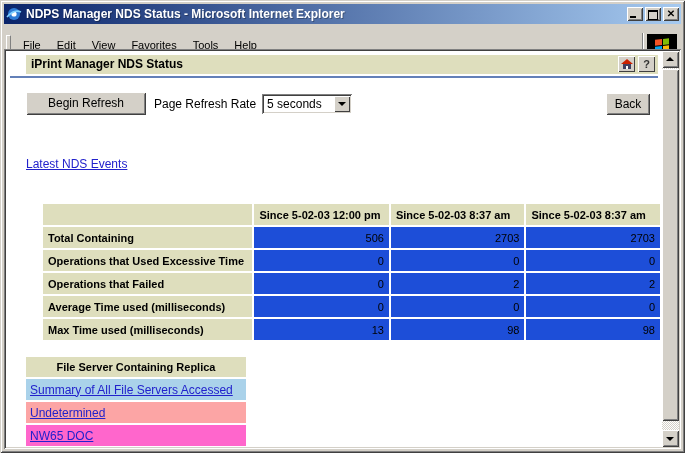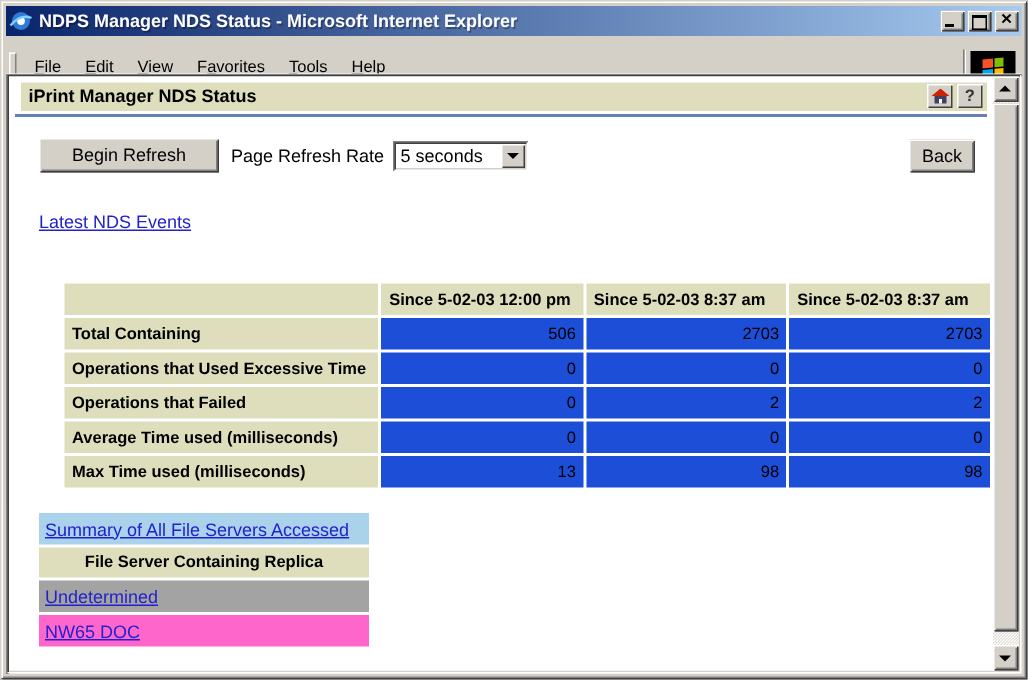--- a/index.html
+++ b/index.html
@@ -40,28 +40,28 @@
     background-image:linear-gradient(45deg,#d4d0c8 25%,transparent 25%,transparent 75%,#d4d0c8 75%),linear-gradient(45deg,#d4d0c8 25%,#fff 25%,#fff 75%,#d4d0c8 75%);
     background-size:2px 2px;background-position:0 0,1px 1px;}
   .sbtn{position:absolute;left:0;width:17px;height:17px;background:#d4d0c8;
     box-shadow:inset 1px 1px 0 #ffffff, inset -1px -1px 0 #404040, inset 2px 2px 0 #d4d0c8, inset -2px -2px 0 #808080;}
   .sbtn.up{top:0;} .sbtn.down{bottom:0;}
   .tri-up{position:absolute;left:4px;top:6px;width:0;height:0;border-left:4px solid transparent;border-right:4px solid transparent;border-bottom:4px solid #000;}
   .tri-down{position:absolute;left:4px;top:7px;width:0;height:0;border-left:4px solid transparent;border-right:4px solid transparent;border-top:4px solid #000;}
   .thumb{position:absolute;left:0;top:18px;bottom:26px;width:17px;background:#d4d0c8;
     box-shadow:inset 1px 1px 0 #ffffff, inset -1px -1px 0 #404040, inset 2px 2px 0 #d4d0c8, inset -2px -2px 0 #808080;}
   
-  .pageheader{position:relative;margin:4px 4px 0 8px;height:19px;background:#dedebd;
+  .pageheader{position:relative;margin:4px 4px 0 20px;height:19px;background:#dedebd;
     font-weight:bold;font-size:12px;line-height:19px;padding-left:5px;color:#000;}
   .hdr-icons{position:absolute;right:3px;top:1px;display:flex;gap:3px;}
   .hdr-iconbtn{width:17px;height:16px;background:#d4d0c8;position:relative;
     box-shadow:inset 1px 1px 0 #ffffff, inset -1px -1px 0 #404040;display:flex;align-items:center;justify-content:center;}
   .hdr-iconbtn .q{font-size:11px;font-weight:bold;color:#333;line-height:14px;}
   .bluerule{height:2px;background:#6380b8;margin:2px 4px 0 4px;}
-  .toolbar{position:relative;margin:14px 12px 0 20px;height:23px;display:flex;align-items:center;}
+  .toolbar{position:relative;margin:14px 12px 16px 20px;height:23px;display:flex;align-items:center;}
   .btn{background:#d4d0c8;box-shadow:inset 1px 1px 0 #ffffff, inset -1px -1px 0 #404040, inset 2px 2px 0 #d4d0c8, inset -2px -2px 0 #808080;
     font-size:12px;color:#000;text-align:center;}
   .btn-refresh{width:120px;height:23px;line-height:23px;}
   .rate-label{font-size:12px;margin:0 6px 0 8px;white-space:nowrap;}
   .select{position:relative;width:90px;height:20px;background:#fff;
     box-shadow:inset 1px 1px 0 #808080, inset -1px -1px 0 #ffffff, inset 2px 2px 0 #404040, inset -2px -2px 0 #d4d0c8;
     font-size:12px;line-height:20px;padding-left:5px;box-sizing:border-box;}
   .select .arrowbtn{position:absolute;right:2px;top:2px;bottom:2px;width:16px;background:#d4d0c8;
     box-shadow:inset 1px 1px 0 #ffffff, inset -1px -1px 0 #404040;}
   .select .arrowbtn .tri-down{left:4px;top:6px;}
@@ -198,29 +198,29 @@
           <td class="val">13</td>
           <td class="val">98</td>
           <td class="val">98</td>
         </tr>
       </tbody>
         </table>
 
       <table class="replica">
         <tbody>
             <tr>
+          <th>File Server Containing Replica</th>
+        </tr>
+        <tr>
           <td style="background-color: rgb(170, 210, 234);">
             <a class="link" href="#">Summary of All File Servers Accessed</a>
           </td>
         </tr>
         <tr>
-          <th>File Server Containing Replica</th>
-        </tr>
-        <tr>
-          <td style="background-color: #a3a3a3;">
+          <td style="background-color: #fca5a5;">
             <a class="link" href="#">Undetermined</a>
           </td>
         </tr>
         <tr>
           <td style="background-color: rgb(255, 102, 204);">
             <a class="link" href="#">NW65 DOC</a>
           </td>
         </tr>
       </tbody>
         </table>

